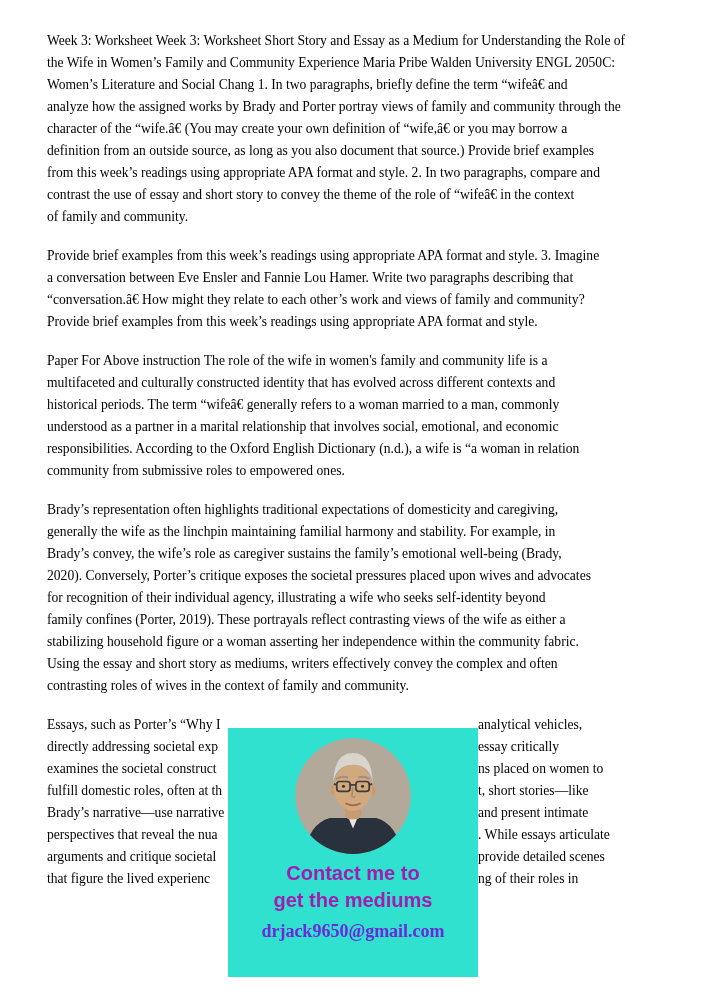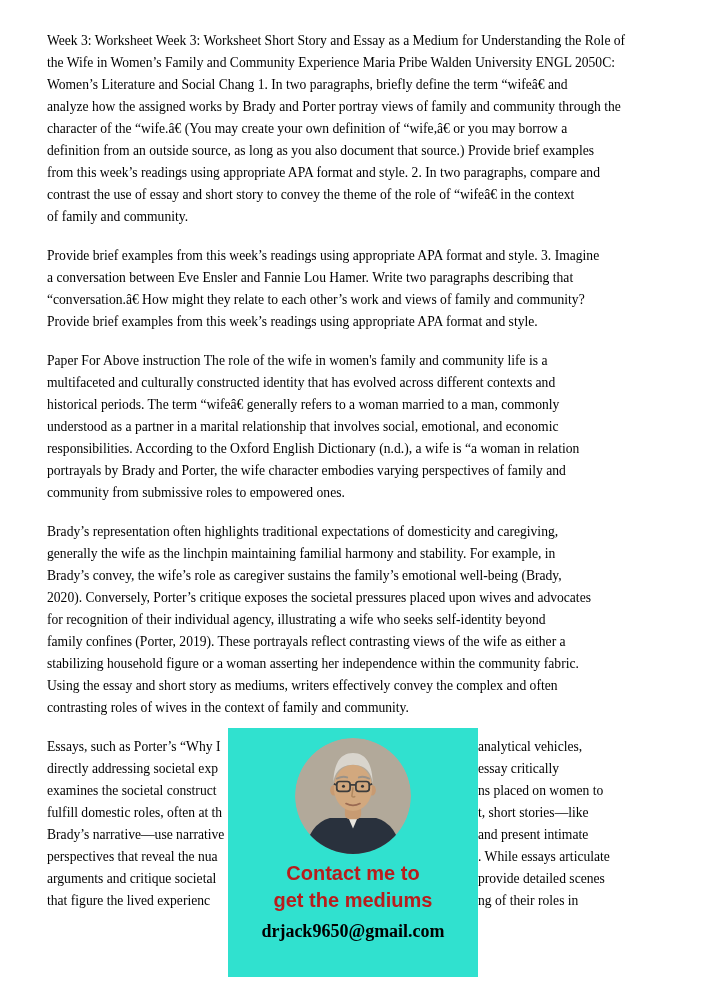--- a/index.html
+++ b/index.html
@@ -50,28 +50,28 @@
     margin: 10px auto 6px auto;
     overflow: hidden;
     display: block;
   }
   .avatar svg { display: block; width: 116px; height: 116px; }
   .contact-msg {
     font-family: "Liberation Sans", sans-serif;
     font-weight: bold;
     font-size: 20px;
     line-height: 27px;
-    color: #b91c1c;
+    color: #a21caf;
     margin-top: 2px;
   }
   .contact-email {
     font-family: "Liberation Serif", serif;
     font-weight: bold;
     font-size: 18px;
-    color: #000000;
+    color: #6d28d9;
     margin-top: 7px;
   }
 </style>
 </head>
 <body>
 
 <div class="page">
 
   <div class="doc">
       <div class="para">
@@ -90,21 +90,20 @@
         <div class="line">a conversation between Eve Ensler and Fannie Lou Hamer. Write two paragraphs describing that</div>
         <div class="line">“conversation.â€ How might they relate to each other’s work and views of family and community?</div>
         <div class="line">Provide brief examples from this week’s readings using appropriate APA format and style.</div>
       </div>
       <div class="para">
         <div class="line">Paper For Above instruction The role of the wife in women's family and community life is a</div>
         <div class="line">multifaceted and culturally constructed identity that has evolved across different contexts and</div>
         <div class="line">historical periods. The term “wifeâ€ generally refers to a woman married to a man, commonly</div>
         <div class="line">understood as a partner in a marital relationship that involves social, emotional, and economic</div>
         <div class="line">responsibilities. According to the Oxford English Dictionary (n.d.), a wife is “a woman in relation</div>
-        <div class="line">portrayals by Brady and Porter, the wife character embodies varying perspectives of family and</div>
         <div class="line">community from submissive roles to empowered ones.</div>
       </div>
       <div class="para">
         <div class="line">Brady’s representation often highlights traditional expectations of domesticity and caregiving,</div>
         <div class="line">generally the wife as the linchpin maintaining familial harmony and stability. For example, in</div>
         <div class="line">Brady’s convey, the wife’s role as caregiver sustains the family’s emotional well-being (Brady,</div>
         <div class="line">2020). Conversely, Porter’s critique exposes the societal pressures placed upon wives and advocates</div>
         <div class="line">for recognition of their individual agency, illustrating a wife who seeks self-identity beyond</div>
         <div class="line">family confines (Porter, 2019). These portrayals reflect contrasting views of the wife as either a</div>
         <div class="line">stabilizing household figure or a woman asserting her independence within the community fabric.</div>

